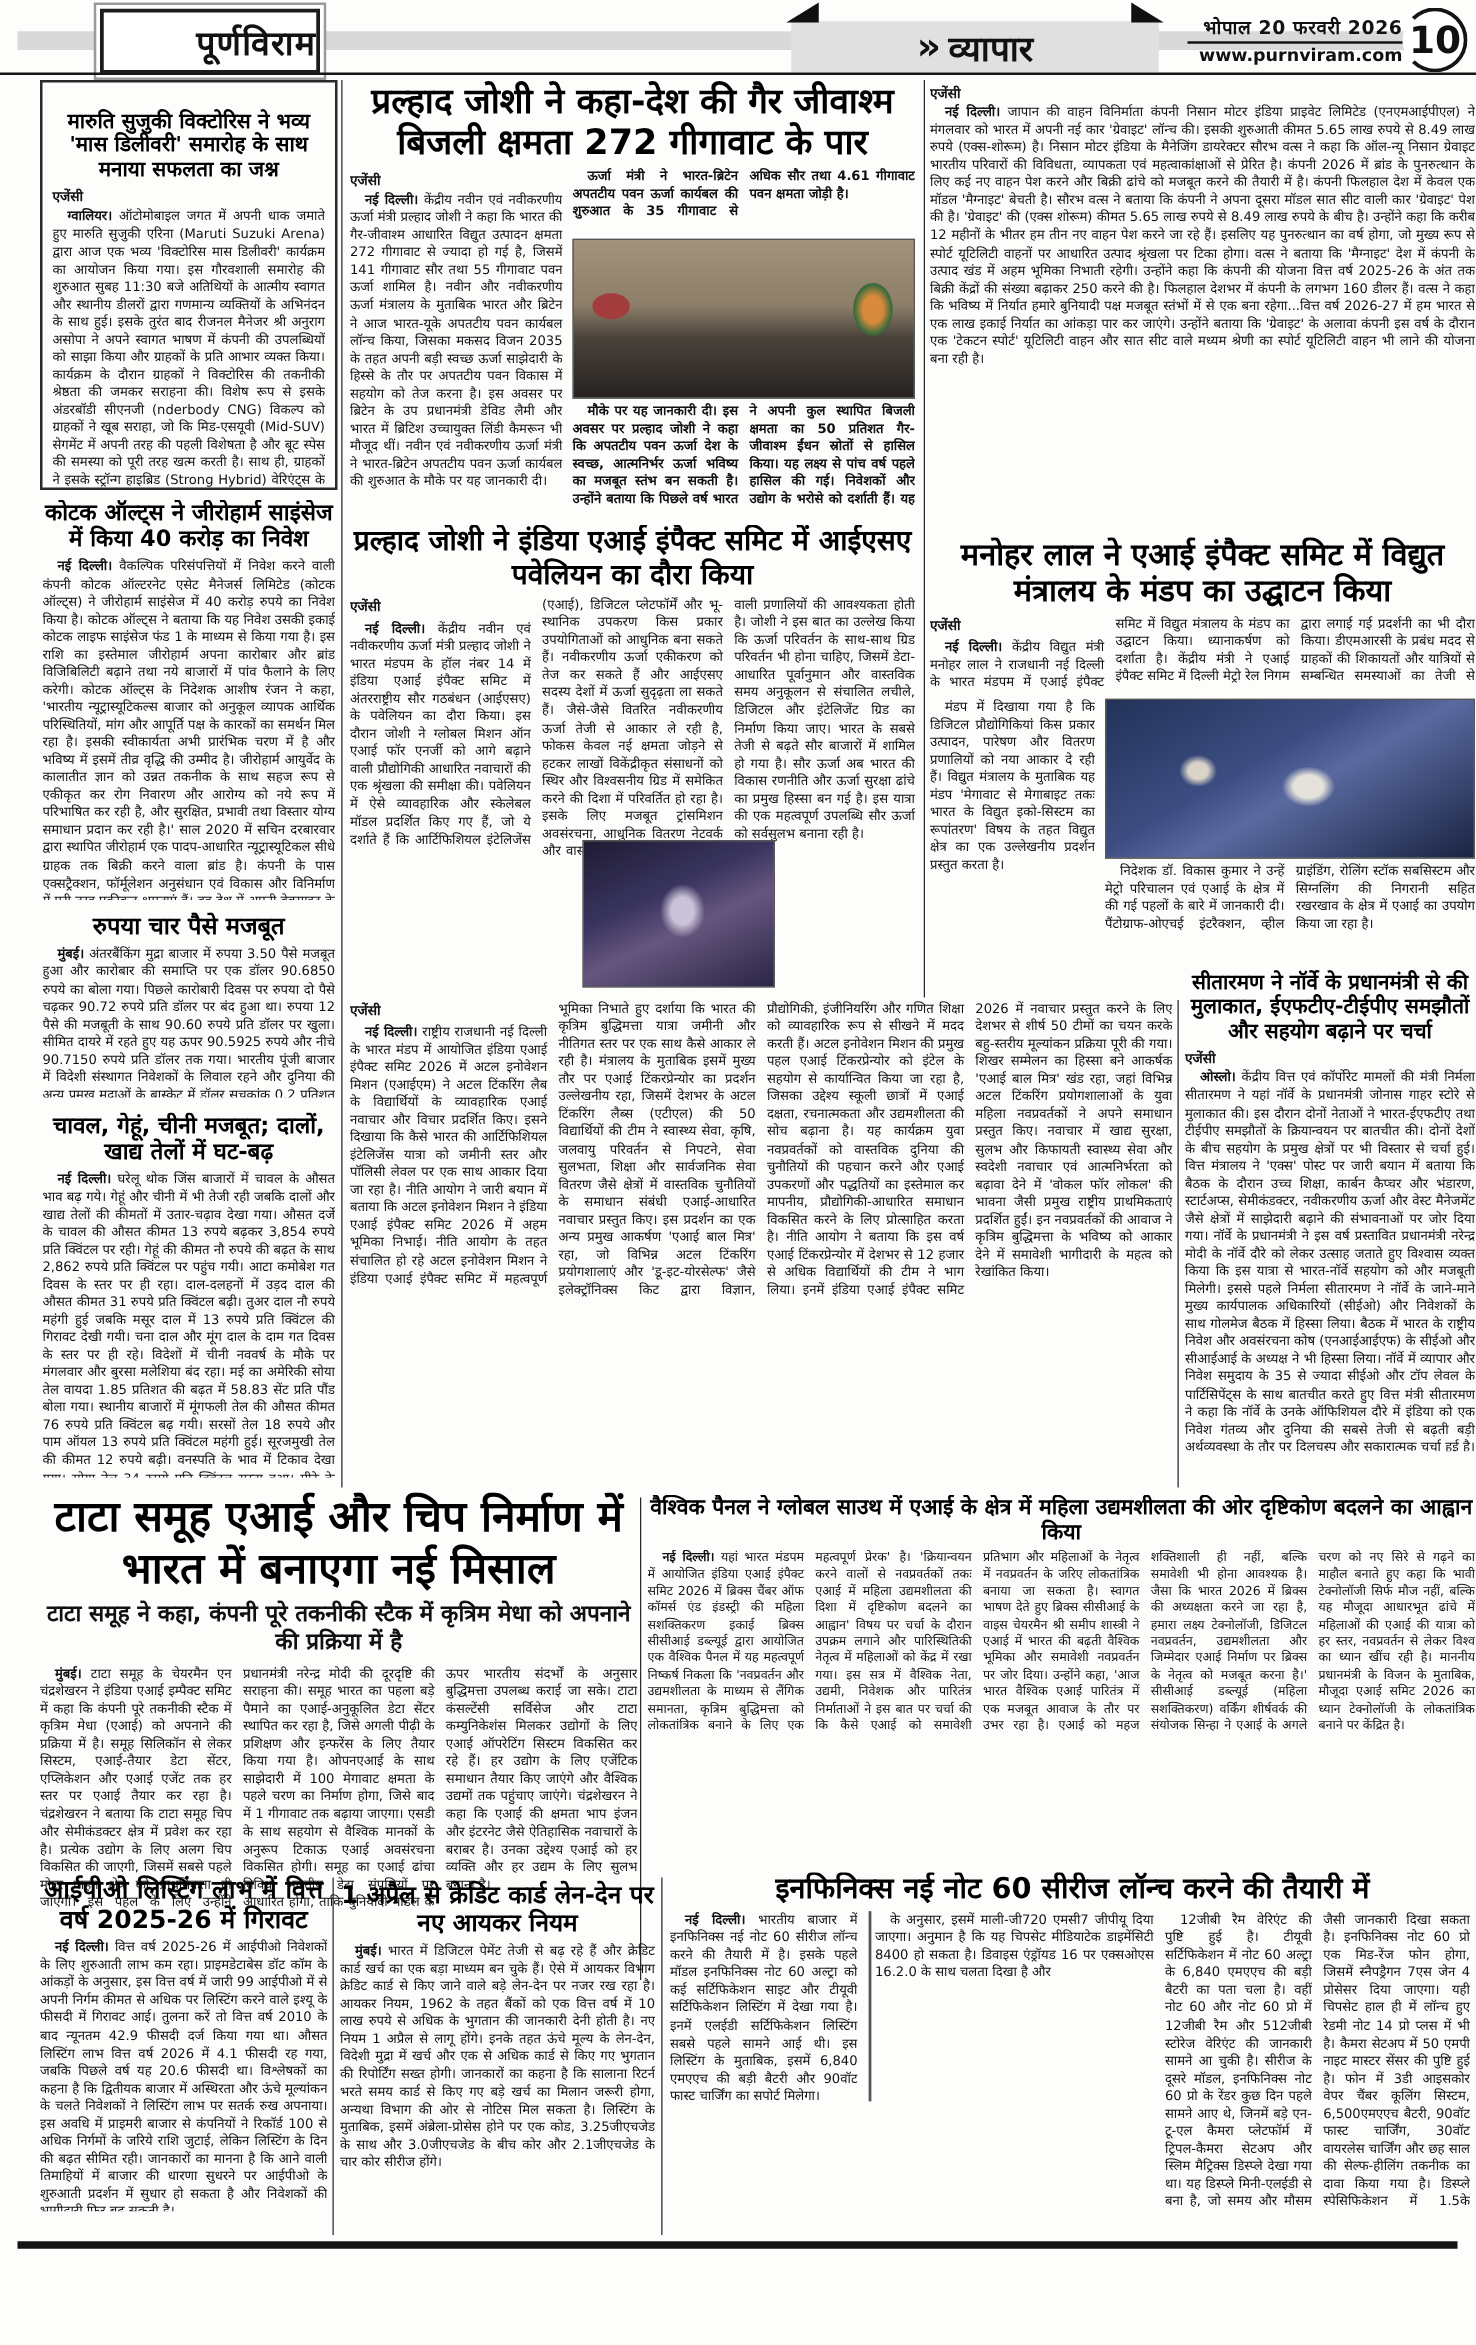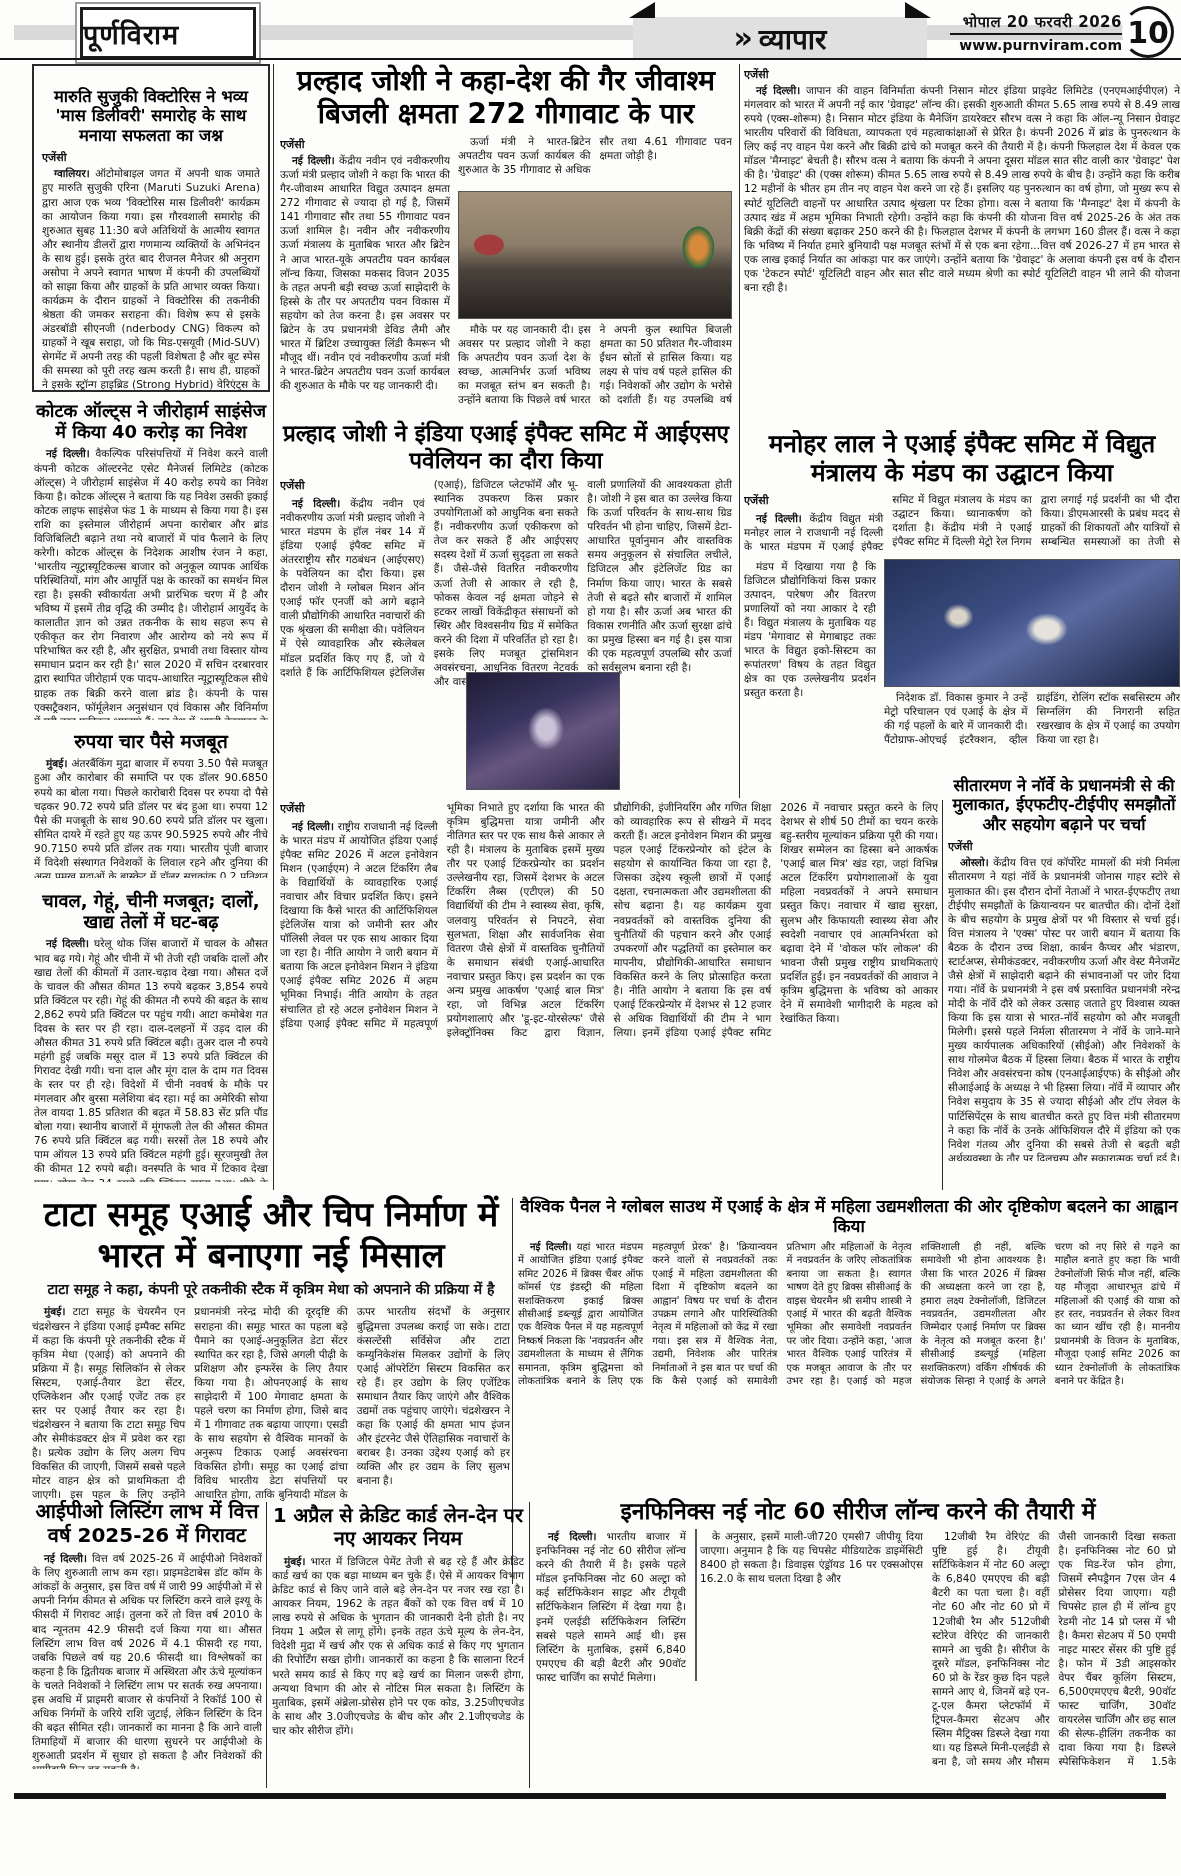--- a/index.html
+++ b/index.html
@@ -3,41 +3,41 @@
 <meta charset="utf-8">
 <style>
   html,body{margin:0;padding:0;background:#e9e9e9;}
   .page{position:relative;width:1181px;height:1876px;background:#fdfdfc;margin:0 auto;
         font-family:"DejaVu Sans","Liberation Sans",sans-serif;color:#111;overflow:hidden;}
   
   .mast-band{position:absolute;left:14px;top:25px;width:1152px;height:15px;background:#d9d9d9;}
   .mast-rule{position:absolute;left:0;top:58px;width:1181px;height:2px;background:#161616;}
   .logo-box{position:absolute;left:80px;top:7px;width:170px;height:46px;background:#fff;
             border:3px solid #1c1c1c;box-shadow:0 0 0 3px #fff,0 0 0 5px #9a9a9a;
-            display:flex;align-items:center;justify-content:flex-start;
+            display:flex;align-items:center;justify-content:flex-end;
             font-size:27px;font-weight:800;letter-spacing:1px;}
   .section-tab{position:absolute;left:633px;top:17px;width:294px;height:41px;background:#e0e0e0;
             display:flex;align-items:center;justify-content:center;font-size:28px;font-weight:800;}
   .section-tab .tri{position:absolute;width:0;height:0;border-style:solid;}
   .tri-left{left:-4px;top:-15px;border-width:0 0 16px 26px;border-color:transparent transparent #101010 transparent;}
   .tri-right{right:-4px;top:-15px;border-width:16px 0 0 26px;border-color:transparent transparent transparent #101010;}
   .arrows{font-weight:800;margin-right:6px;font-size:30px;}
   .date-block{position:absolute;left:950px;top:11px;width:172px;text-align:right;}
   .city-date{font-size:15px;font-weight:800;letter-spacing:.5px;border-bottom:2px solid #141414;padding-bottom:2px;}
   .website{font-size:14px;font-weight:700;padding-top:2px;}
   .page-num{position:absolute;left:1122px;top:6px;width:46px;height:46px;border:3px solid #141414;
             border-radius:50%;border-left-color:transparent;display:flex;align-items:center;justify-content:center;
             font-size:30px;font-weight:800;background:#fff;}
   
   .vline{position:absolute;width:1px;background:#2a2a2a;}
   .bottom-rule{position:absolute;left:14px;top:1793px;width:1152px;height:6px;background:#141414;}
   
   .art{position:absolute;overflow:hidden;}
   .art h2{margin:0 0 4px 0;text-align:center;font-weight:800;color:#000;line-height:1.18;}
-  .subhead{text-align:center;font-weight:700;font-size:14px;line-height:1.25;margin:2px 0 6px 0;}
+  .subhead{text-align:center;font-weight:700;font-size:18px;line-height:1.25;margin:2px 0 6px 0;}
   .byline{font-weight:700;font-size:11px;margin:2px 0;}
   .body{ text-align:justify;font-size:10.5px;line-height:1.34;overflow:hidden;}
   .body p{margin:0;text-indent:12px;}
   .dateline{font-weight:700;}
   .cols3{column-count:3;column-gap:9px;}
   .cols4{column-count:4;column-gap:9px;}
   .cols5{column-count:5;column-gap:9px;}
   .cols2{column-count:2;column-gap:9px;}
   .photo{background-color:#888;border:1px solid #555;}
   
@@ -51,21 +51,21 @@
   #art-rupaya h2{font-size:19px;}
   #art-rupaya .body{height:122px;}
   #art-chawal{left:34px;top:890px;width:234px;height:298px;}
   #art-chawal h2{font-size:18px;}
   #art-chawal .body{height:246px;}
   #art-pralhad{left:280px;top:64px;width:452px;height:352px;}
   #art-pralhad h2{font-size:28px;}
   .pr-grid{display:flex;gap:8px;}
   .pr-left{width:170px;}
   .pr-left .body{height:262px;}
-  .pr-right{width:274px;display:flex;flex-direction:column;gap:3px;}
+  .pr-right{width:274px;display:flex;flex-direction:column;gap:3px;font-weight:bold;}
   .pr-top{height:54px;}
   #meeting-photo{height:126px;background-image:
       radial-gradient(ellipse 26px 18px at 11% 42%,#a33d3d 55%,rgba(0,0,0,0) 60%),
       radial-gradient(ellipse 18px 24px at 88% 44%,#d78a3c 45%,#33693c 85%,rgba(0,0,0,0) 90%),
       linear-gradient(180deg,#a3937d 0%,#8c7d68 42%,#4a433b 62%,#262220 100%);}
   .pr-bot{height:92px;}
   #art-nissan{left:744px;top:64px;width:436px;height:360px;}
   #art-nissan h2{font-size:22px;}
   #art-nissan .body{height:268px;}
   #art-isa{left:280px;top:420px;width:452px;height:376px;}

